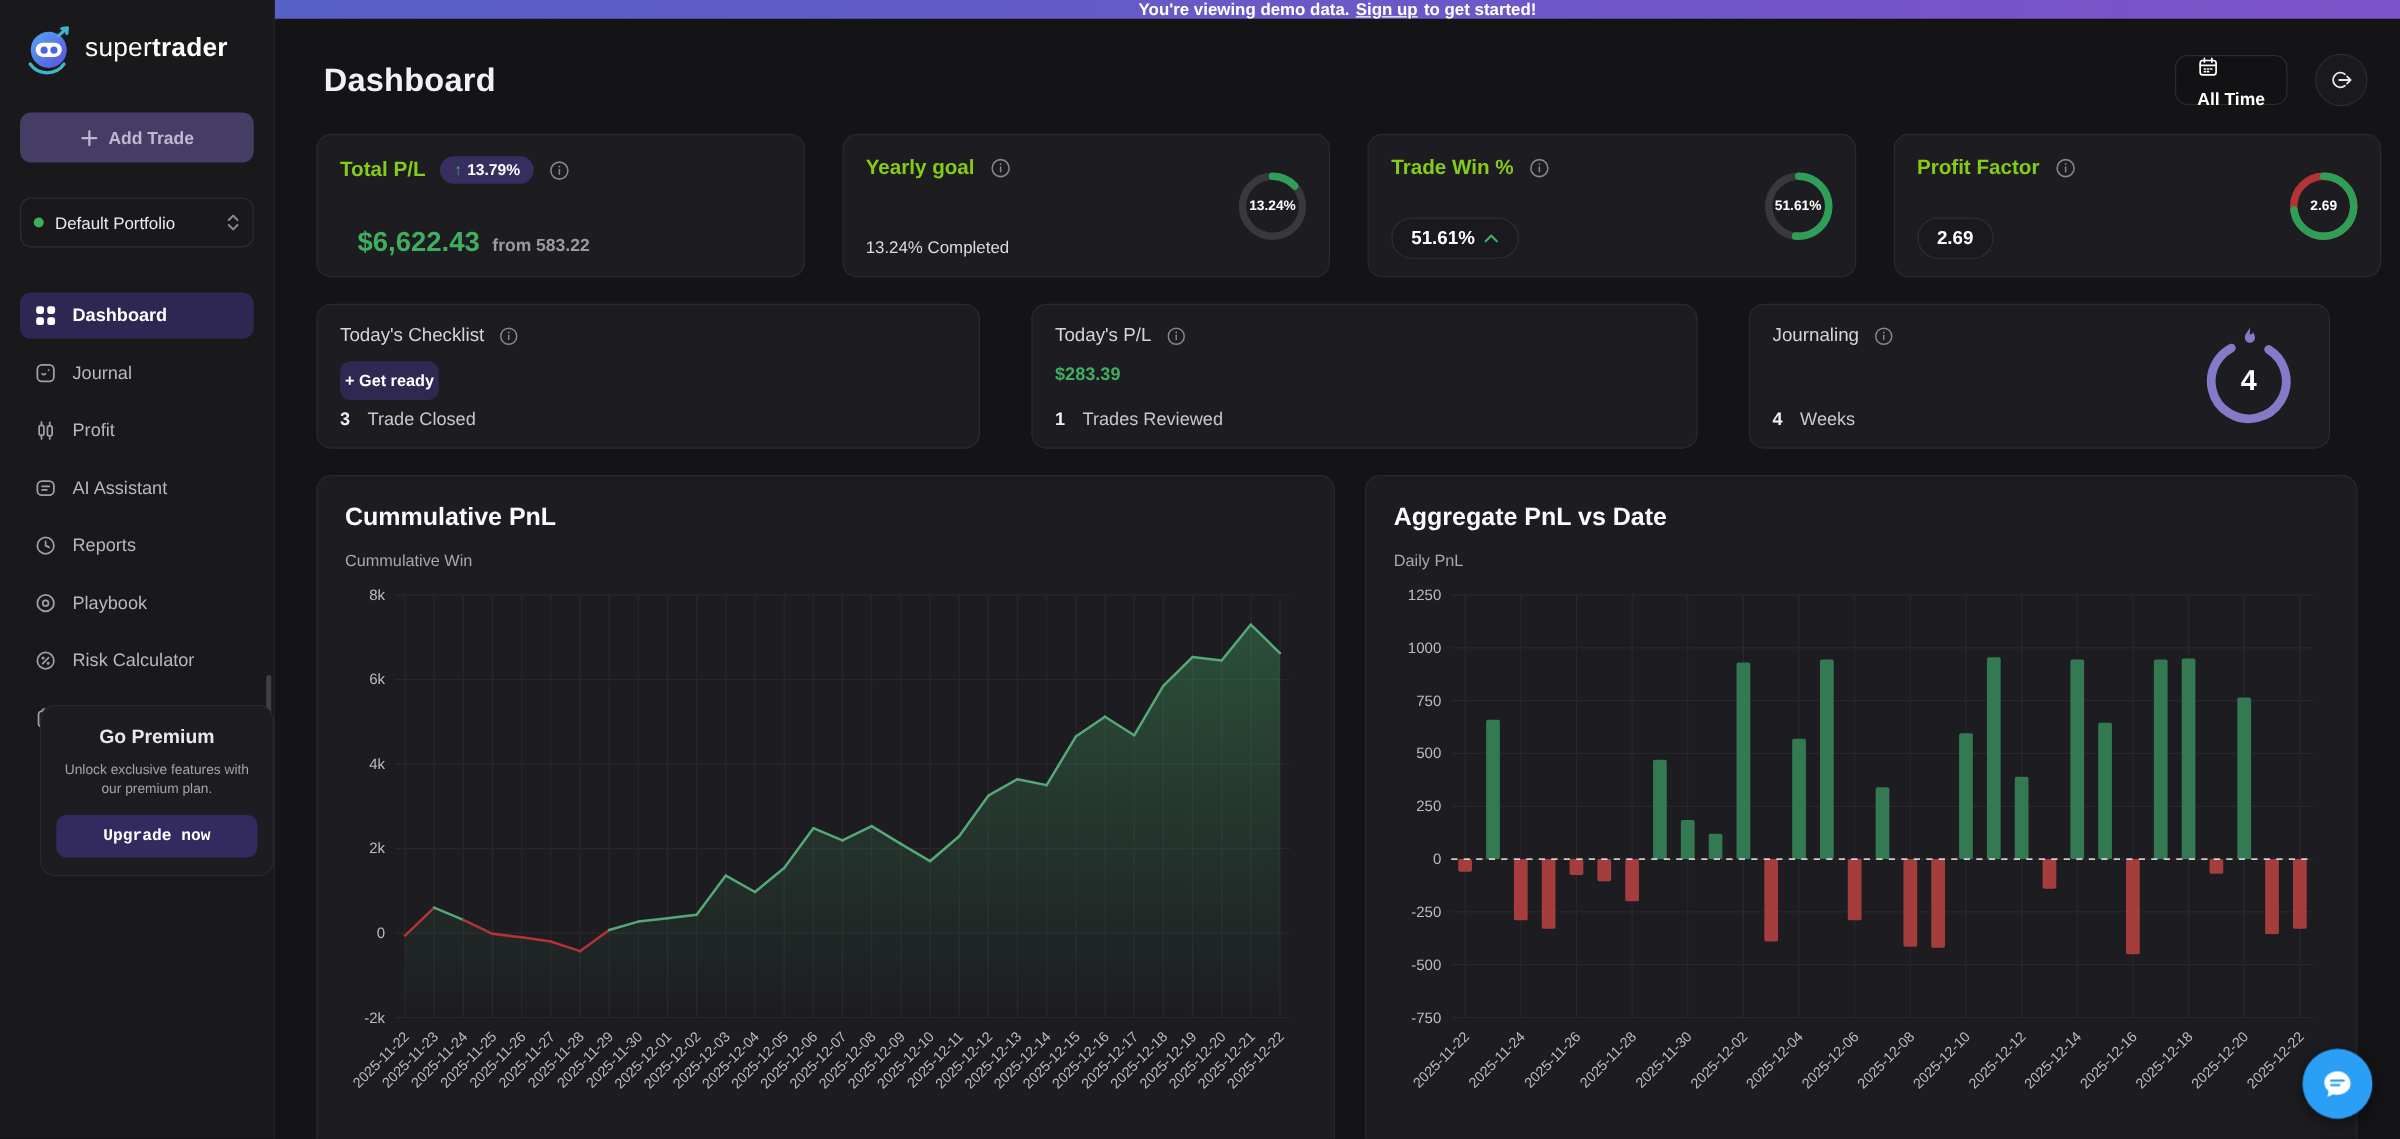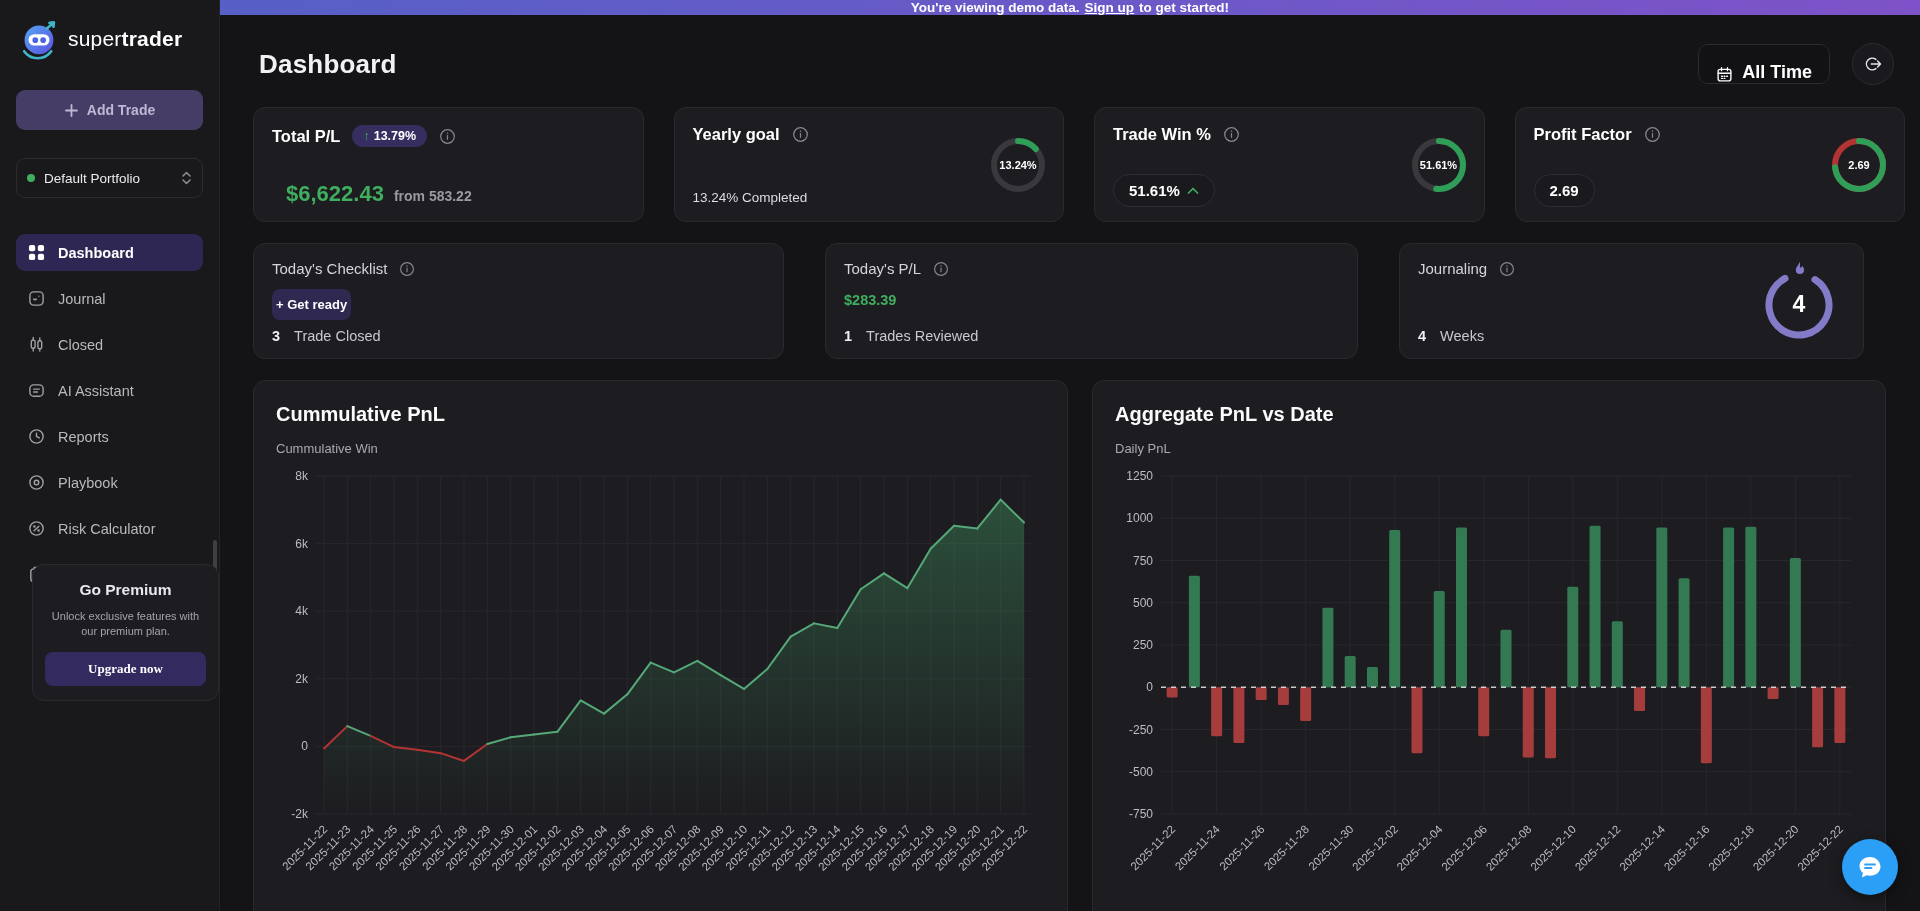--- a/index.html
+++ b/index.html
@@ -32,44 +32,44 @@
   .nav-item .ni-icon { color:#a09fa6; display:flex; }
   .nav-item.active { background:#2e2754; color:#ffffff; font-weight:600; }
   .nav-item.active .ni-icon { color:#fff; }
   .sb-scroll { position:absolute; right:2px; top:540px; width:4px; height:100px;
     border-radius:2px; background:#3f3e44; }
   .premium-card { position:absolute; left:16px; right:16px; bottom:29px;
     border:1px solid #2b2a2f; background:#1d1c20; border-radius:12px; padding:16px 12px 14px; }
   .premium-card h3 { font-size:15.5px; font-weight:700; text-align:center; color:#e9e8ec; }
   .premium-card p { margin-top:10px; font-size:11px; line-height:1.35; text-align:center; color:#a5a4aa; }
   .upgrade-btn { margin-top:13px; width:100%; height:34px; border:none; border-radius:8px;
-    background:#332a5f; color:#fff; font-size:13px; font-weight:700; cursor:pointer; font-family:Liberation Serif, serif; }
+    background:#332a5f; color:#fff; font-size:13px; font-weight:700; cursor:pointer; font-family:Liberation Mono, monospace; }
 
   
   .banner { height:42px; background:linear-gradient(90deg,#5660c5,#7e52c8);
     display:flex; align-items:center; justify-content:center; font-size:13.5px;
     font-weight:700; color:#fff; }
   .banner a { color:#fff; text-decoration:underline; margin:0 5px; cursor:pointer; }
   .page-header { display:flex; align-items:center; padding:28px 26px 0 39px; }
   .page-title { font-size:26px; font-weight:800; letter-spacing:.2px; }
   .header-actions { margin-left:auto; display:flex; align-items:center; gap:22px; }
-  .range-btn { height:40px; padding:0 17px; display:flex; align-items:flex-end; gap:9px;
+  .range-btn { height:40px; padding:0 17px; display:flex; align-items:flex-start; gap:9px;
     background:#121114; border:1px solid #2c2b30; border-radius:10px; color:#fff;
-    font-size:18px; font-weight:700; cursor:pointer; font-family:inherit; }
+    font-size:14px; font-weight:700; cursor:pointer; font-family:inherit;flex-direction:column; }
   .icon-circle-btn { width:42px; height:42px; border-radius:50%; background:#1a191d;
     border:1px solid #2c2b30; display:flex; align-items:center; justify-content:center;
     color:#e8e7eb; cursor:pointer; }
 
   
   .content { padding:0 0 0 33px; }
   .card { background:#1d1c20; border:1px solid #2a292e; border-radius:12px; position:relative; }
   .stats-row { display:flex; gap:30px; margin:22px 15px 0 0; width:1652px; }
   .stats-row .card { flex:1; height:115px; padding:17px 18px; }
   .card-title-row { display:flex; align-items:center; gap:12px; }
-  .card-title { font-size:16.5px; font-weight:700; color:#ffffff; }
+  .card-title { font-size:16.5px; font-weight:700; color:#84cc16; }
   .info-ic { color:#87868c; display:flex; cursor:pointer; }
   .pl-badge { display:flex; align-items:center; gap:4px; background:#372e60; border-radius:20px;
     padding:4px 11px; font-size:12.5px; font-weight:700; color:#fff; }
   .pl-badge .up { color:#3fae5e; font-weight:400; }
   .pl-value-row { position:absolute; left:32px; bottom:14px; display:flex; align-items:baseline; gap:10px; }
   .pl-value { font-size:22px; font-weight:800; color:#3fae5e; }
   .pl-sub { font-size:14px; color:#9b9aa1; font-weight:600; }
   .goal-completed { position:absolute; left:18px; bottom:16px; font-size:13.5px; color:#dddce1; }
   .stat-pill { position:absolute; left:18px; bottom:14px; display:flex; align-items:center; gap:7px;
     border:1px solid #2e2d32; background:#1a191d; border-radius:18px; padding:7px 15px;
@@ -174,21 +174,21 @@
         <span>Journal</span>
       </div>
       <div class="nav-item">
         <span class="ni-icon">
           <svg width="17" height="17" viewBox="0 0 18 18" fill="none" stroke="currentColor" stroke-width="1.5" stroke-linecap="round">
               <path d="M5.5 1.5v3M5.5 13v3M12.5 2v3M12.5 13.5v2.5"></path>
               <rect x="3.5" y="4.5" width="4" height="8.5" rx="1.6"></rect>
               <rect x="10.5" y="5" width="4" height="8.5" rx="1.6"></rect>
             </svg>
         </span>
-        <span>Closed</span>
+        <span>Profit</span>
       </div>
       <div class="nav-item">
         <span class="ni-icon">
           <svg width="17" height="17" viewBox="0 0 18 18" fill="none" stroke="currentColor" stroke-width="1.5" stroke-linecap="round">
               <rect x="2" y="3" width="14" height="12" rx="4"></rect>
               <path d="M6 7.5h6M6 10.5h4"></path>
             </svg>
         </span>
         <span>AI Assistant</span>
       </div>

